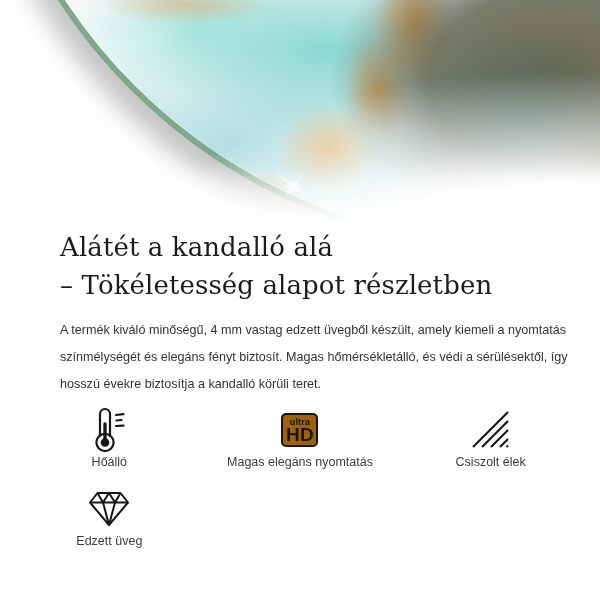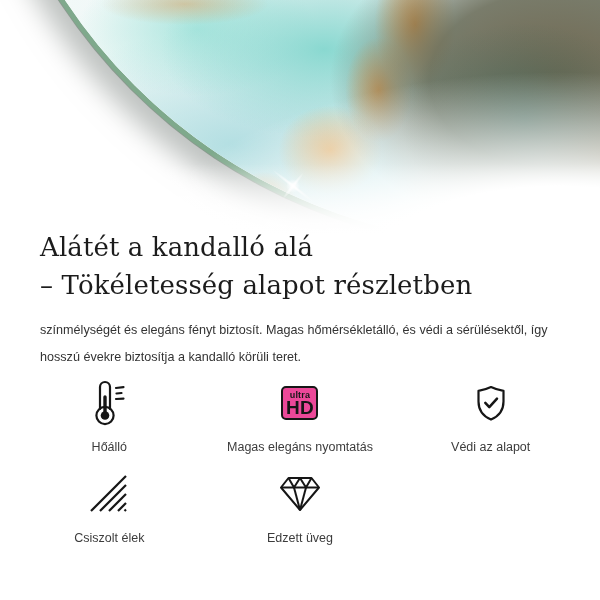--- a/index.html
+++ b/index.html
@@ -63,51 +63,51 @@
   .sparkle { position: absolute; left: 293px; top: 186px; width: 0; height: 0; }
   .sparkle i, .sparkle b { content: ""; position: absolute; left: 0; top: 0; display: block;
     background: radial-gradient(closest-side, rgba(255,255,255,1) 0%, rgba(255,255,255,0) 100%); }
   .sparkle i { width: 52px; height: 4px; transform: translate(-50%,-50%) rotate(38deg); }
   .sparkle b { width: 4px; height: 34px; transform: translate(-50%,-50%) rotate(38deg); }
   .sparkle s { position: absolute; width: 14px; height: 14px; border-radius: 50%;
     transform: translate(-50%,-50%);
     background: radial-gradient(closest-side, #fff 10%, rgba(255,255,255,0) 100%); }
 
   
-  .content { padding: 0 18px 0 40px; }
+  .content { padding: 0 18px 0 40px; margin-left: 20px; }
   h1 {
     margin: -6px 0 0;
     font-family: "DejaVu Serif", "Liberation Serif", serif;
     font-weight: 400;
     font-size: 26px; line-height: 38px;
     color: var(--ink, #1c1c1c);
     letter-spacing: 0.1px;
   }
   h1 span { display: block; }
   .desc { margin: 13px 0 0; font-size: 12.6px; line-height: 27px; color: var(--text-body, #333); }
   .desc span { display: block; white-space: nowrap; }
 
   
   .features {
     margin: 8px 14px 0;
     display: grid; grid-template-columns: repeat(3, 1fr);
     row-gap: 14px;
   }
   .feature { display: flex; flex-direction: column; align-items: center; }
   .icon-box { height: 48px; display: flex; align-items: center; justify-content: center; }
-  .feature-label { margin-top: 12px; font-size: 12.5px; line-height: 17px; color: #3c3c3c; text-align: right; }
+  .feature-label { margin-top: 0; font-size: 12.5px; line-height: 17px; color: #3c3c3c; text-align: right; }
 
   .icon-svg { stroke: var(--icon, #161616); fill: none; stroke-width: 2.2; }
   .icon-svg .fill { fill: var(--icon, #161616); stroke: none; }
 
   
   .uhd-badge {
     width: 37px; height: 34px; border: 2.4px solid var(--icon, #161616); border-radius: 5px;
     display: flex; flex-direction: column; align-items: center; justify-content: center;
-    color: var(--icon, #161616); background: #ec4899;
+    color: var(--icon, #161616); background: #a16207;
   }
   .uhd-top { font-size: 9px; font-weight: 700; line-height: 9px; letter-spacing: 0.2px; }
   .uhd-bottom { font-size: 19px; font-weight: 700; line-height: 15px; letter-spacing: 0.3px; }
 </style>
 </head>
 <body>
 
 <div class="hero">
   <div class="glass-circle">
     <div class="art"></div>
@@ -119,20 +119,21 @@
     </div>
   <div class="hero-fade"></div>
 </div>
 
 <div class="content">
   <h1>
     <span>Alátét a kandalló alá</span>
     <span>– Tökéletesség alapot részletben</span>
   </h1>
   <p class="desc">
+    <span>A termék kiváló minőségű, 4 mm vastag edzett üvegből készült, amely kiemeli a nyomtatás</span>
     <span>színmélységét és elegáns fényt biztosít. Magas hőmérsékletálló, és védi a sérülésektől, így</span>
     <span>hosszú évekre biztosítja a kandalló körüli teret.</span>
   </p>
 </div>
 
 <div class="features">
 
   <div class="feature">
     <div class="icon-box">
       <svg class="icon-svg" width="34" height="46" viewBox="0 0 34 46">
@@ -151,29 +152,20 @@
   <div class="feature">
     <div class="icon-box">
       <div class="uhd-badge">
         <div class="uhd-top">ultra</div>
         <div class="uhd-bottom">HD</div>
       </div>
     </div>
     <div class="feature-label">Magas elegáns nyomtatás</div>
   </div>
 
-  <div class="feature">
-    <div class="icon-box">
-      <svg class="icon-svg" width="40" height="40" viewBox="0 0 40 40">
-        <path d="M20,4 C24,5.9 28.8,7.3 32.5,7.9 V18.5 C32.5,27.6 27,33.6 20,36.6 C13,33.6 7.5,27.6 7.5,18.5 V7.9 C11.2,7.3 16,5.9 20,4 Z" stroke-linejoin="round"></path>
-        <polyline points="14.3,19.8 18.3,24.2 26,15.6" stroke-width="2.5" stroke-linecap="round" stroke-linejoin="round"></polyline>
-      </svg>
-    </div>
-    <div class="feature-label">Védi az alapot</div>
-  </div>
 
   <div class="feature">
     <div class="icon-box">
       <svg class="icon-svg thick" width="40" height="40" viewBox="0 0 40 40">
         <line x1="2" y1="37" x2="37" y2="2"></line>
         <line x1="11" y1="37" x2="37" y2="11"></line>
         <line x1="20" y1="37" x2="37" y2="20"></line>
         <line x1="29" y1="37" x2="37" y2="29"></line>
         <line x1="35.5" y1="37" x2="37" y2="35.5"></line>
       </svg>

